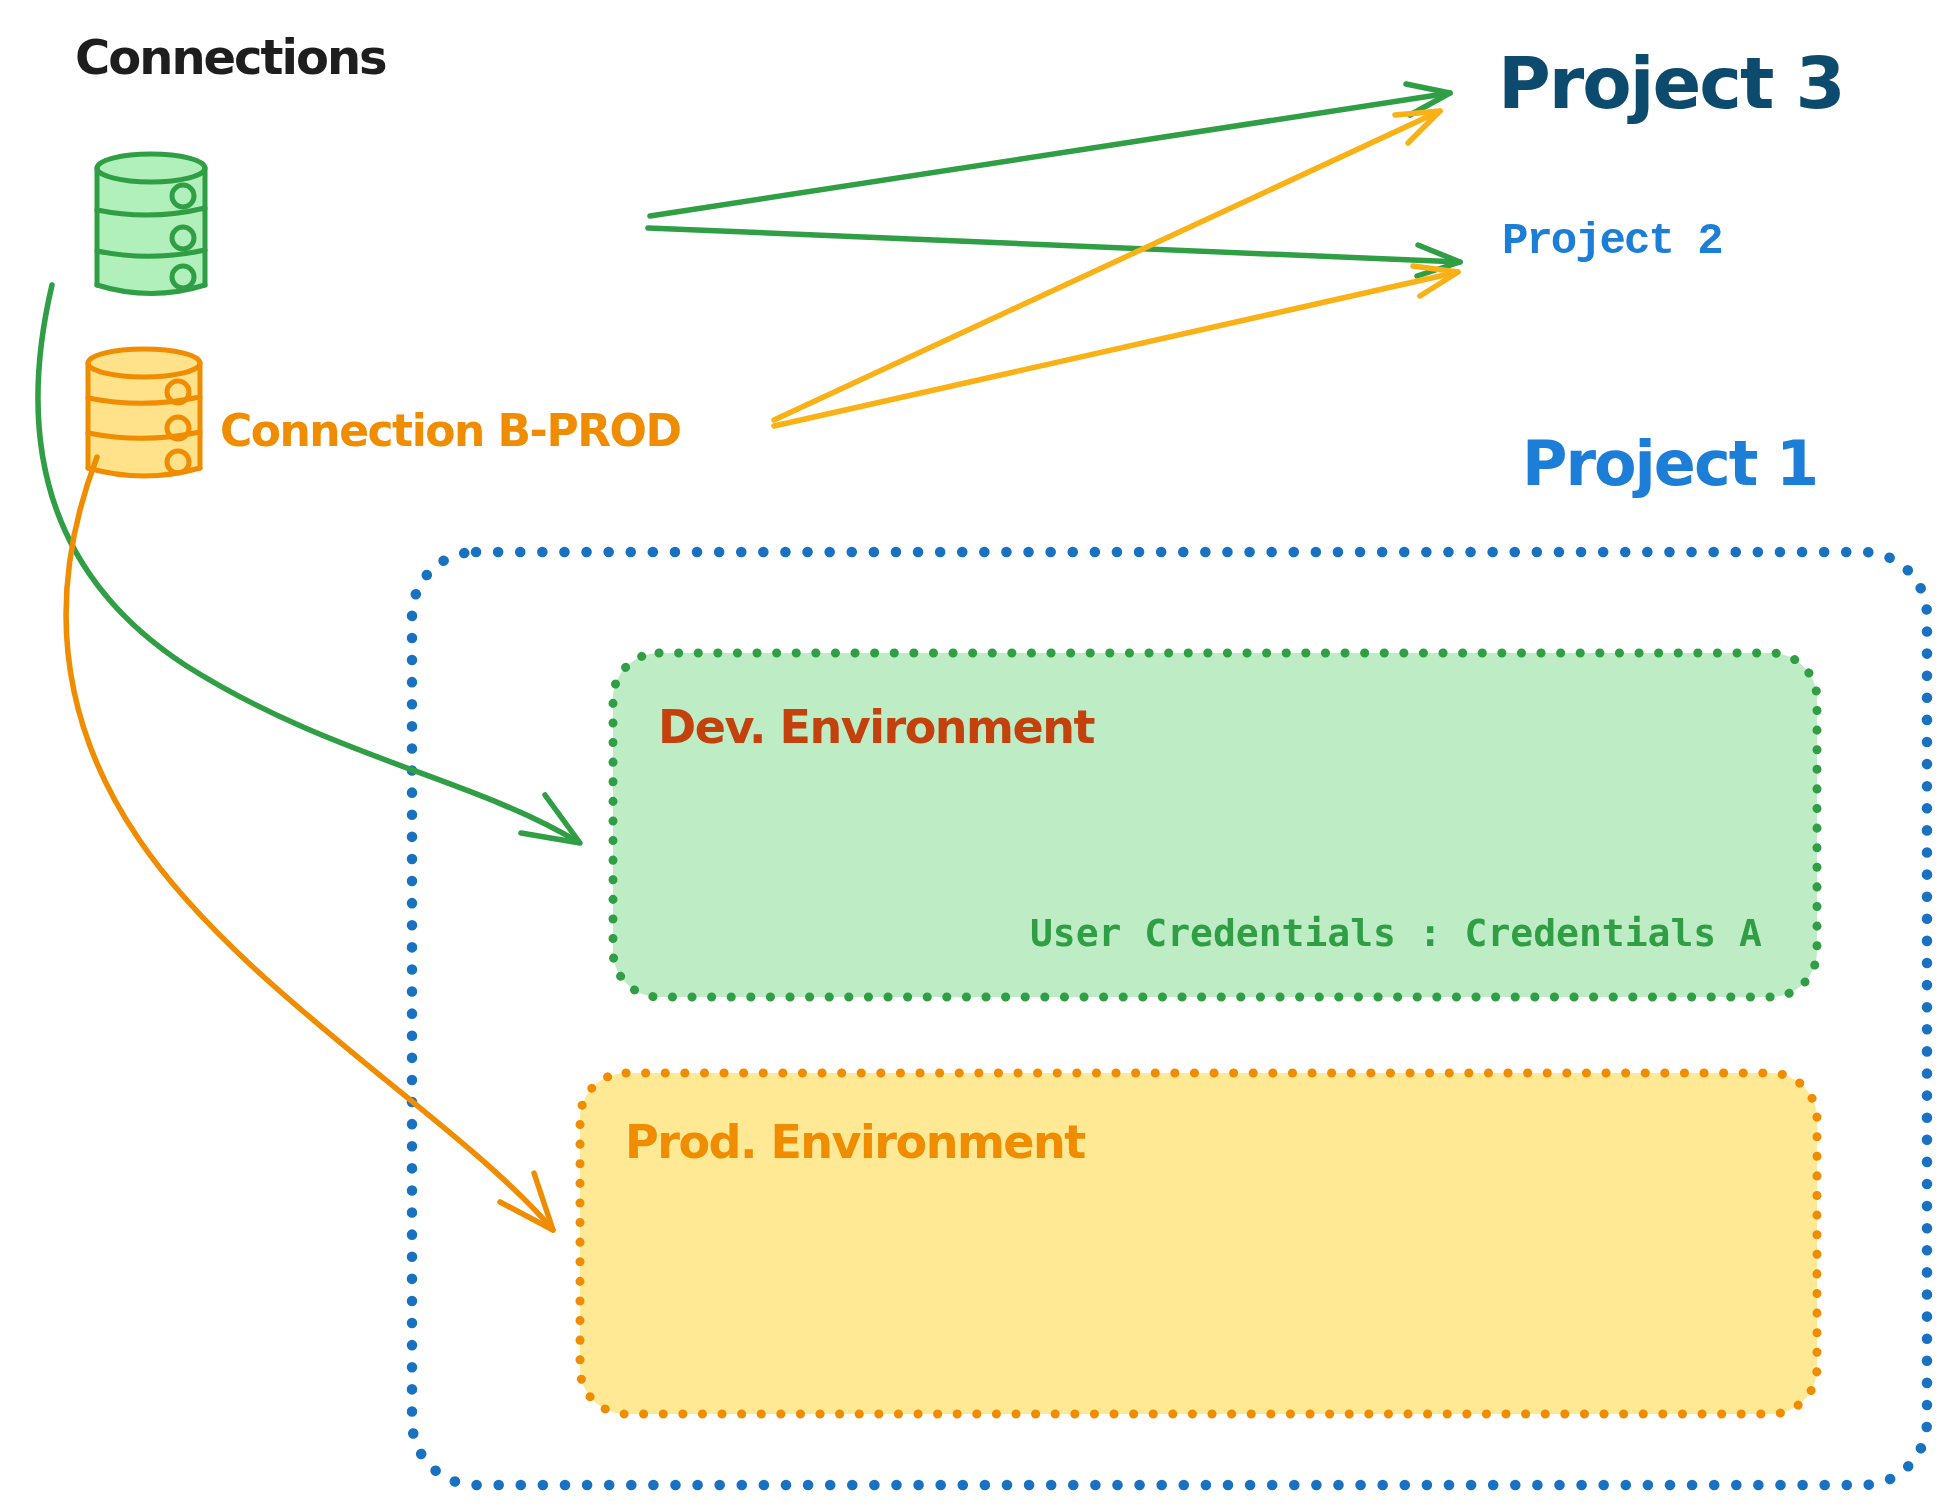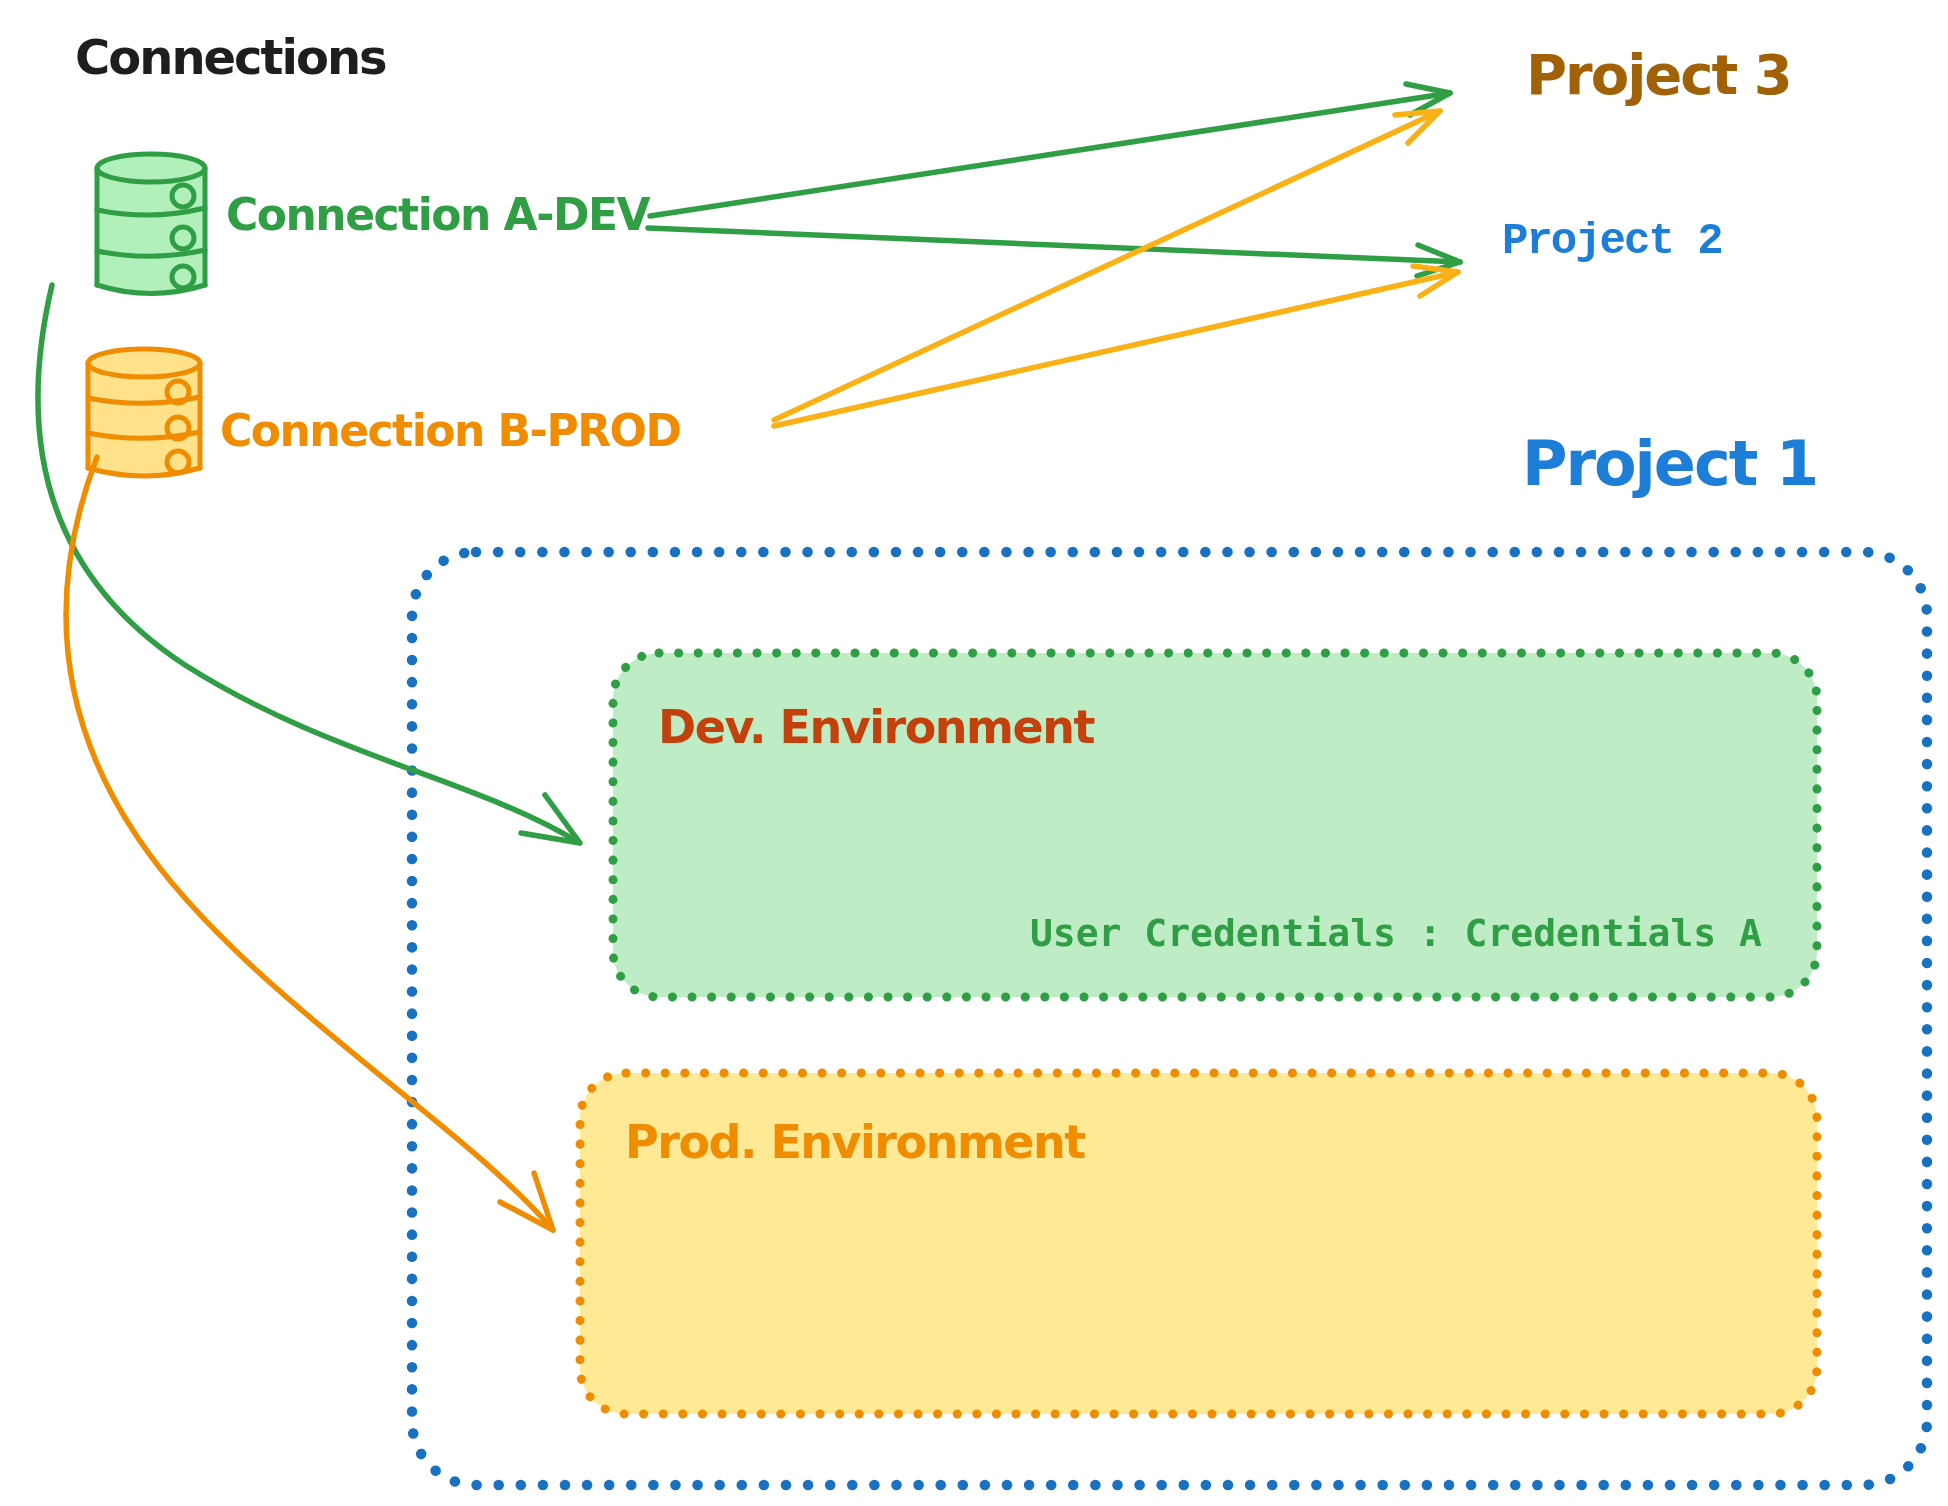--- a/index.html
+++ b/index.html
@@ -10,21 +10,21 @@
     overflow:hidden;
     font-family:"DejaVu Sans", sans-serif;
   }
   .layer{position:absolute;left:0;top:0;width:100%;height:100%;}
   .txt{position:absolute;white-space:nowrap;line-height:1;font-weight:bold;}
   .hand{font-family:"DejaVu Sans", sans-serif;}
   .mono{font-family:"DejaVu Sans Mono", monospace;}
   .t-title      {left:75px;  top:33px;   font-size:48px; letter-spacing:-2px;   color:#1e1e1e;}
   .t-conn-a     {left:226px; top:193px;  font-size:44px; letter-spacing:-1.5px; color:#2f9e44;}
   .t-conn-b     {left:220px; top:409px;  font-size:44px; letter-spacing:-1.5px; color:#f08c00;}
-  .t-project3   {left:1498px;top:47px;   font-size:56px; letter-spacing:-2px;   color:#a16207;margin-left:28px;}
+  .t-project3   {left:1498px;top:47px;   font-size:72px; letter-spacing:-2px;   color:#0c4a6e;}
   .t-project2   {left:1502px;top:219px;  font-size:44px; letter-spacing:-2px;   color:#1c7ed6;font-family:Liberation Mono, monospace;}
   .t-project1   {left:1510px;top:433px;  font-size:62px; letter-spacing:-2px;   color:#1c7ed6;margin-left:12px;}
   .t-dev-env    {left:658px; top:704px;  font-size:46px; letter-spacing:-1.5px; color:#c2410c;}
   .t-prod-env   {left:625px; top:1119px; font-size:46px; letter-spacing:-1.5px; color:#f08c00;}
   .t-cred-a     {right:186px;top:914px;  font-size:38px; color:#2f9e44;}
   .t-cred-b     {right:178px;top:1333px; font-size:38px; color:#f08c00;}
   svg *{vector-effect:none;}
 </style>
 </head>
 <body>
@@ -91,21 +91,20 @@
     </g>
 
     <g stroke="#f08c00" stroke-width="5.5" fill="none" stroke-linecap="round" stroke-linejoin="round">
       <path d="M97,457 C52,575 48,705 138,838 C240,990 462,1122 553,1230"></path>
       <path d="M500,1202 L553,1230 L534,1173"></path>
     </g>
   </svg>
 
   <div class="txt hand t-title">Connections</div>
 
-  <div class="txt hand t-conn-a">Connection A-DEV</div>
   <div class="txt hand t-conn-b">Connection B-PROD</div>
 
   <div class="txt hand t-project3">Project 3</div>
   <div class="txt hand t-project2">Project 2</div>
   <div class="txt hand t-project1">Project 1</div>
 
   <div class="txt hand t-dev-env">Dev. Environment</div>
   <div class="txt mono t-cred-a">User Credentials : Credentials A</div>
 
   <div class="txt hand t-prod-env">Prod. Environment</div>

